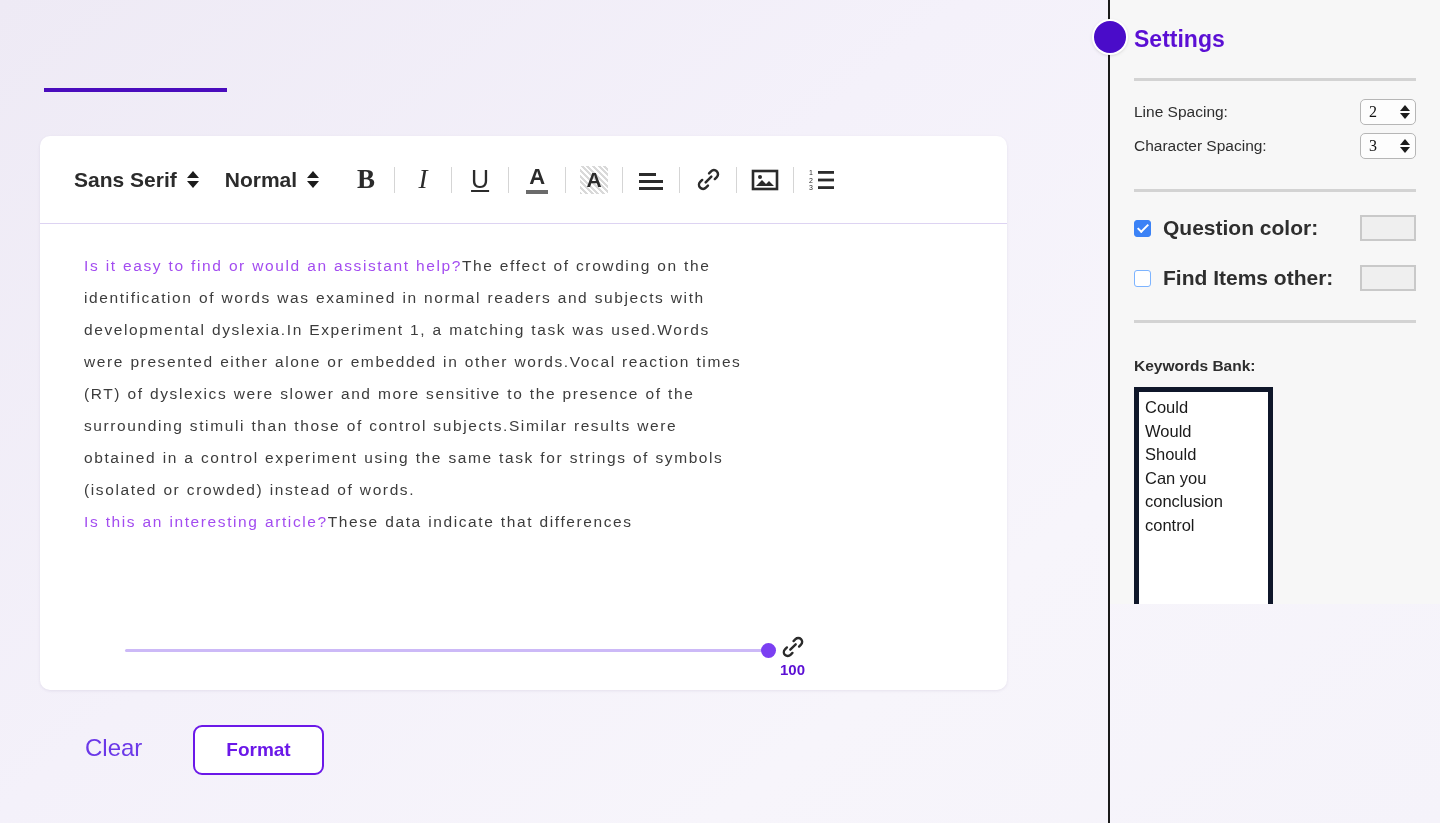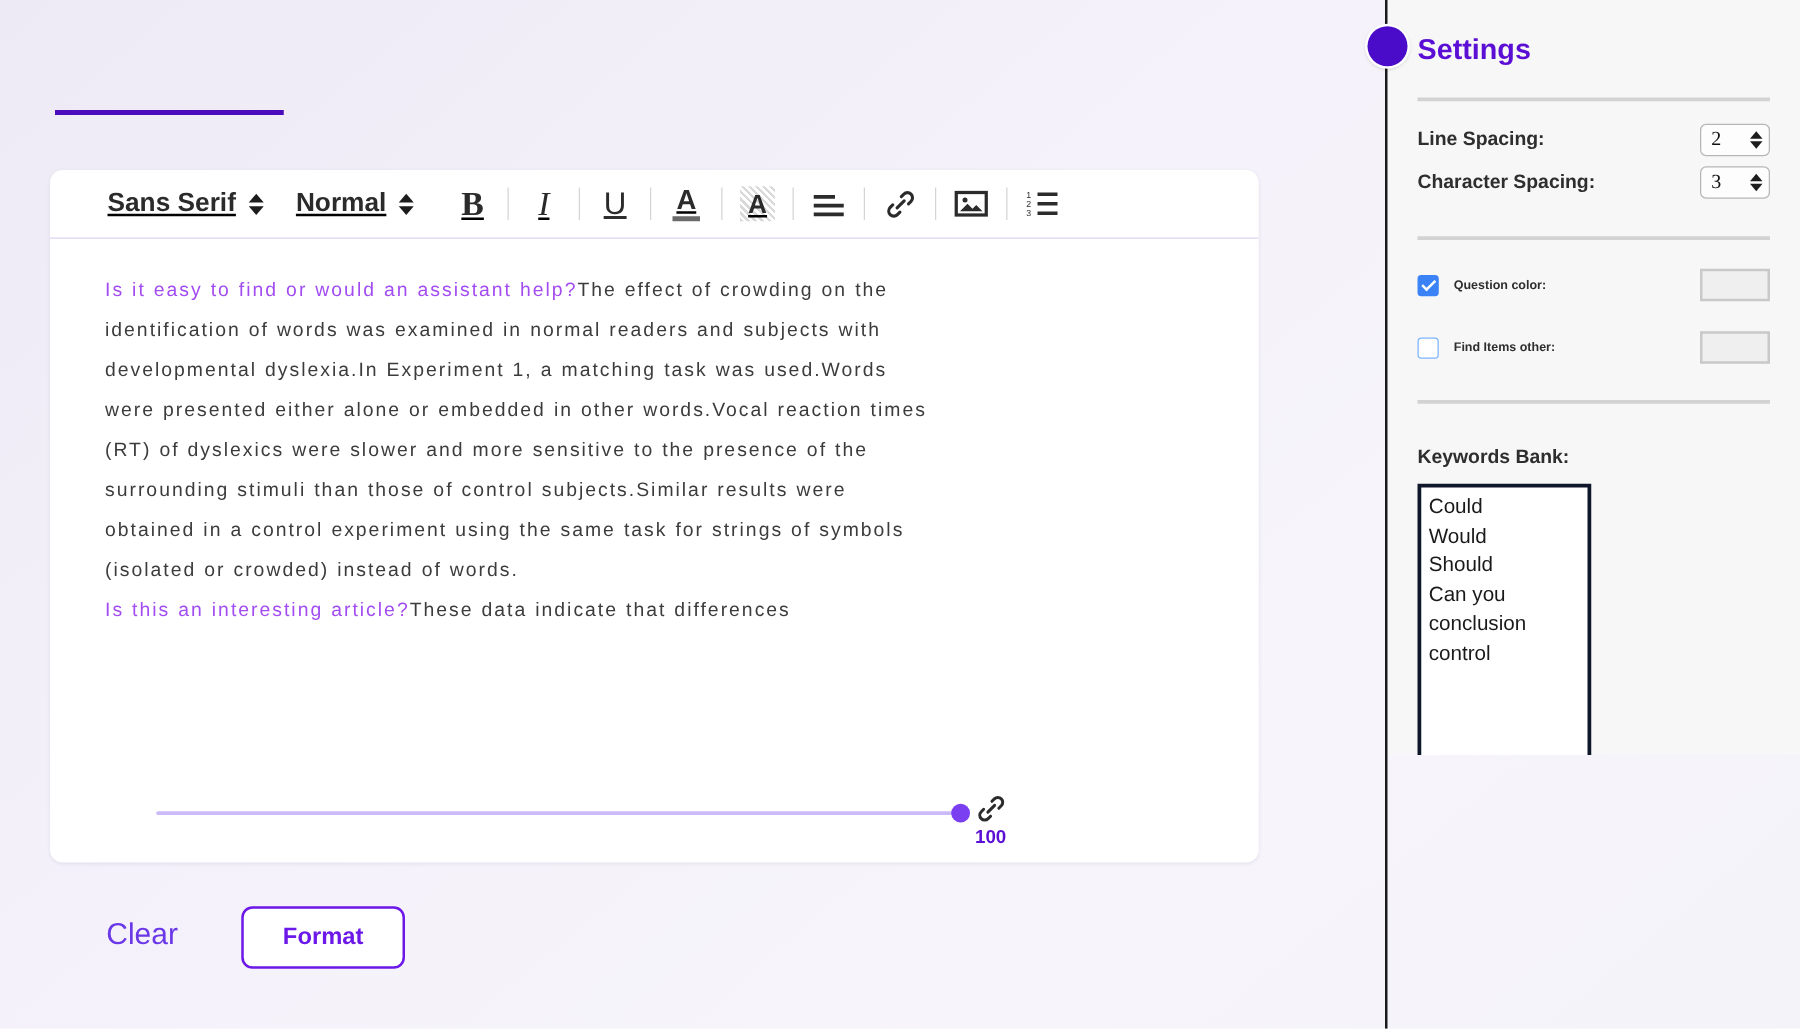--- a/index.html
+++ b/index.html
@@ -49,27 +49,26 @@
     width: 967px;
     height: 554px;
     background: #ffffff;
     border-radius: 10px;
     box-shadow: 0 1px 3px rgba(80,60,120,0.10);
     overflow: hidden;
   }
 
   #editor-toolbar {
     position: relative;
-    height: 55px;
+    height: 88px;
     border-bottom: 1px solid #ddd3f2;
     display: flex;
     align-items: center;
-    padding-left: 46px;
+    padding-left: 34px;
     gap: 0px;
-    text-decoration: underline;
   }
 
   .tb-select {
     display: flex;
     align-items: center;
     gap: 10px;
     cursor: default;
     margin-right: 26px;
   }
   .tb-select-label {
@@ -270,21 +269,21 @@
 
   .setting-row {
     display: flex;
     align-items: center;
     justify-content: space-between;
     padding: 0 24px;
     height: 34px;
   }
   .setting-label {
     font-size: 15.5px;
-    font-weight: bold;
+    font-weight: normal;
     color: #2e2e2e;
   }
   .stepper {
     width: 56px;
     height: 26px;
     border: 1px solid #b6b6b6;
     border-radius: 5px;
     background: #fdfdfd;
     display: flex;
     align-items: center;
@@ -330,21 +329,21 @@
     width: 4px; height: 9px;
     border: solid #ffffff;
     border-width: 0 2px 2px 0;
     transform: rotate(45deg) translate(-1px,-1px);
   }
   .checkbox.unchecked {
     background: #ffffff;
     border: 1.5px solid #7db4ff;
   }
   .check-label {
-    font-size: 10px;
+    font-size: 21px;
     font-weight: bold;
     color: #2e2e2e;
     flex: 1;
   }
   .color-swatch {
     width: 56px; height: 26px;
     border: 2px solid #c9c9c9;
     background: #efefef;
     padding: 3px;
     cursor: pointer;
@@ -357,21 +356,21 @@
     font-size: 15.5px;
     font-weight: bold;
     color: #2e2e2e;
     margin-top: 34px;
   }
   #keywords-list {
     margin: 12px 24px 0 24px;
     width: 139px;
     height: 234px;
     background: #ffffff;
-    border: 3px solid #0f172a;
+    border: 5px solid #0f172a;
     padding: 4px 0 0 6px;
     overflow: hidden;
     cursor: default;
   }
   .keyword-item {
     font-size: 16.5px;
     line-height: 23.5px;
     color: #1a1a1a;
     font-family: "Liberation Sans", sans-serif;
     cursor: pointer;

